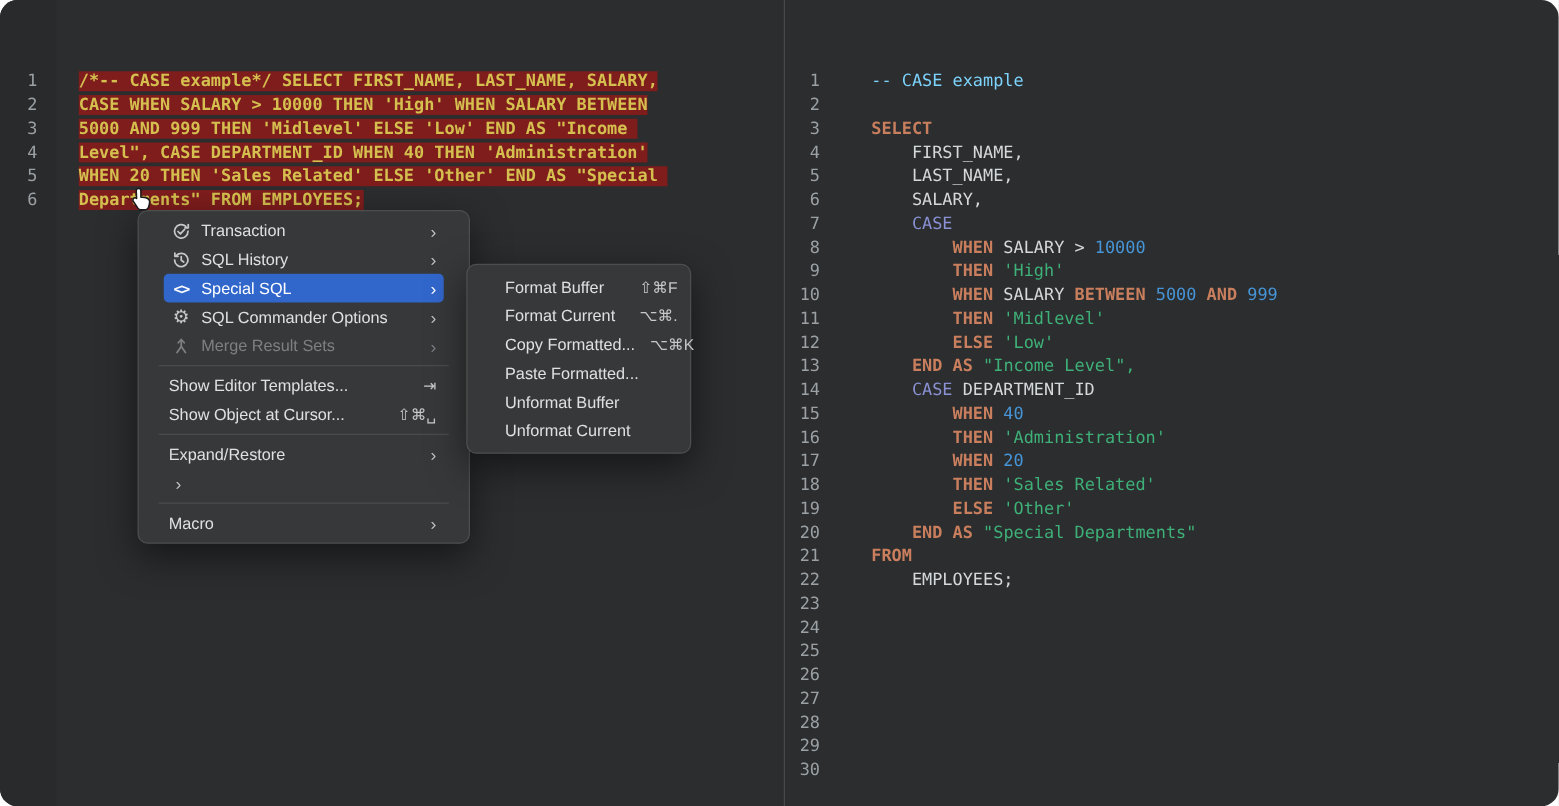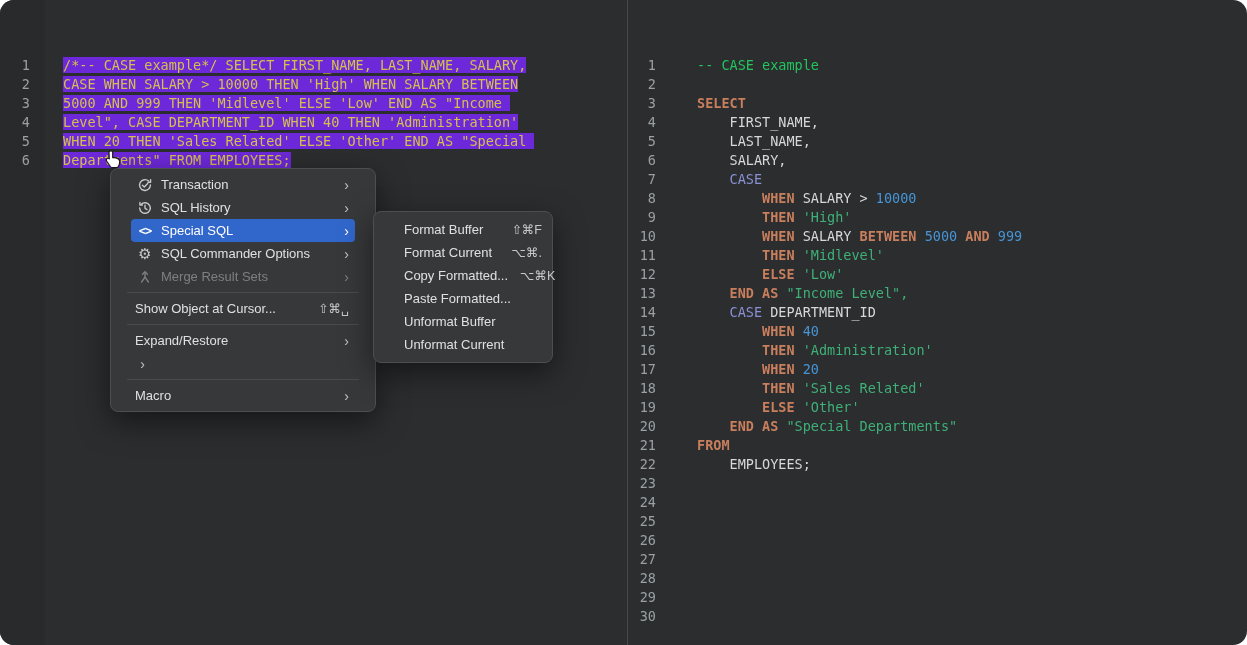--- a/index.html
+++ b/index.html
@@ -11,26 +11,26 @@
   #right-pane{left:628px;width:619px;}
   .gutterbg{position:absolute;left:0;top:0;bottom:0;width:45px;background:#292a2c;}
   .divider{position:absolute;top:0;bottom:0;left:627px;width:1px;background:#47494b;}
   .gutter{position:absolute;top:56px;font-size:13.5px;line-height:19px;color:#9aa0a4;text-align:right;}
   #left-gutter{left:0;width:30px;}
   #right-gutter{left:0;width:28px;}
   .code{position:absolute;top:56px;font-size:13.5px;line-height:19px;white-space:pre;color:#d6d9db;}
   #left-code{left:63px;}
   #right-code{left:69px;}
   .line{height:19px;}
-  .sel{background:#6d28d9;color:#d5c04f;}
+  .sel{background:#7f1d1d;color:#d5c04f;font-weight:bold;}
   .kw{color:#c97f5d;font-weight:bold;}
   .case{color:#8a91d4;}
   .num{color:#4795d6;}
   .str{color:#3fb078;}
-  .cmt{color:#22c55e;}
+  .cmt{color:#7dd3fc;}
   .id{color:#d6d9db;}
   
   .menu{position:absolute;background:#373839;border:1px solid #4d4e50;border-radius:8px;
         box-shadow:0 10px 30px rgba(0,0,0,.5);font-family:"Liberation Sans","DejaVu Sans",sans-serif;
         font-size:13px;color:#dfe0e1;padding:4px 16px;box-sizing:border-box;}
   #context-menu{left:110px;top:168px;width:266px;z-index:20;}
   #submenu{left:373px;top:211px;width:180px;z-index:30;padding:6px 0;}
   .menu-sep{height:1px;background:#4a4b4d;margin:4px 0;}
   .menu-row{height:23px;display:flex;align-items:center;padding:0 10px 0 8px;position:relative;}
   .menu-row.hl{background:#3166cb;border-radius:4px;margin:0 4px;padding:0 6px 0 4px;color:#ffffff;}
@@ -148,20 +148,24 @@
             <path d="M8 8.2L4.6 13"></path>
             <path d="M8 8.2l3.4 4.8"></path>
             <path d="M5.6 5.2L8 2.6l2.4 2.6"></path>
           </svg>
         </span>
         <span class="mi-label">Merge Result Sets</span>
         <span class="mi-arrow">›</span>
       </div>
       <div class="menu-sep"></div>
       <div class="menu-row">
+        <span class="mi-label">Show Editor Templates...</span>
+        <span class="mi-short">⇥</span>
+      </div>
+      <div class="menu-row">
         <span class="mi-label">Show Object at Cursor...</span>
         <span class="mi-short">⇧⌘␣</span>
       </div>
       <div class="menu-sep"></div>
       <div class="menu-row">
         <span class="mi-label">Expand/Restore</span>
         <span class="mi-arrow">›</span>
       </div>
       <div class="menu-row">
         <span class="mi-arrow">›</span>

